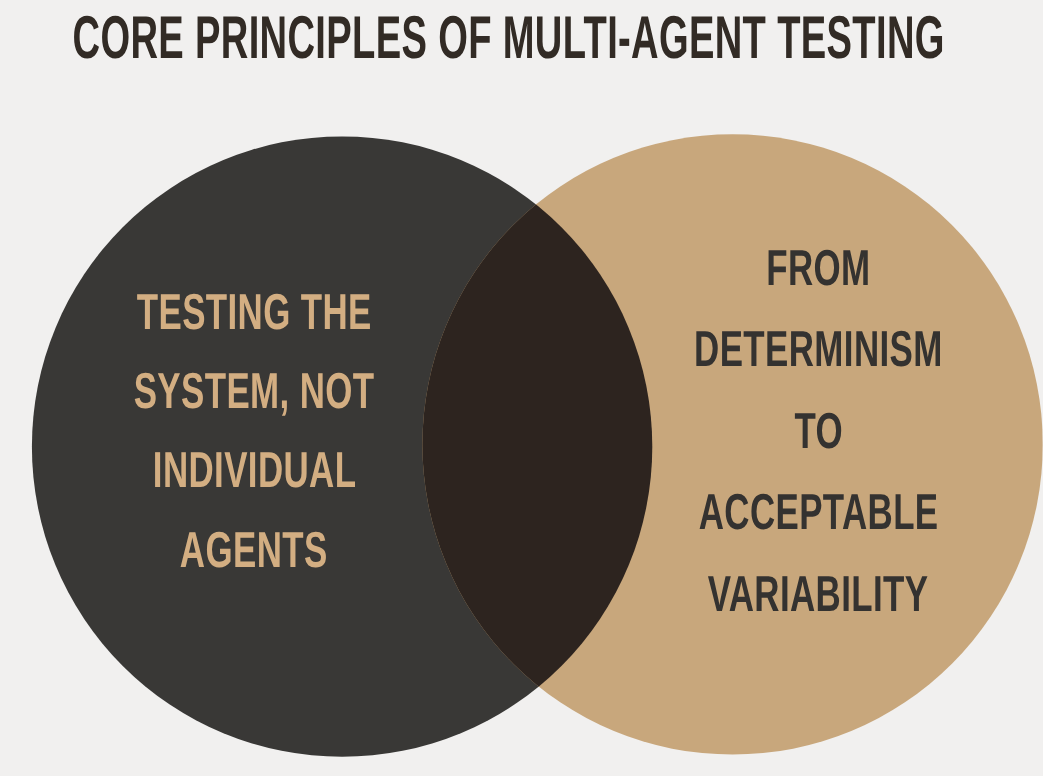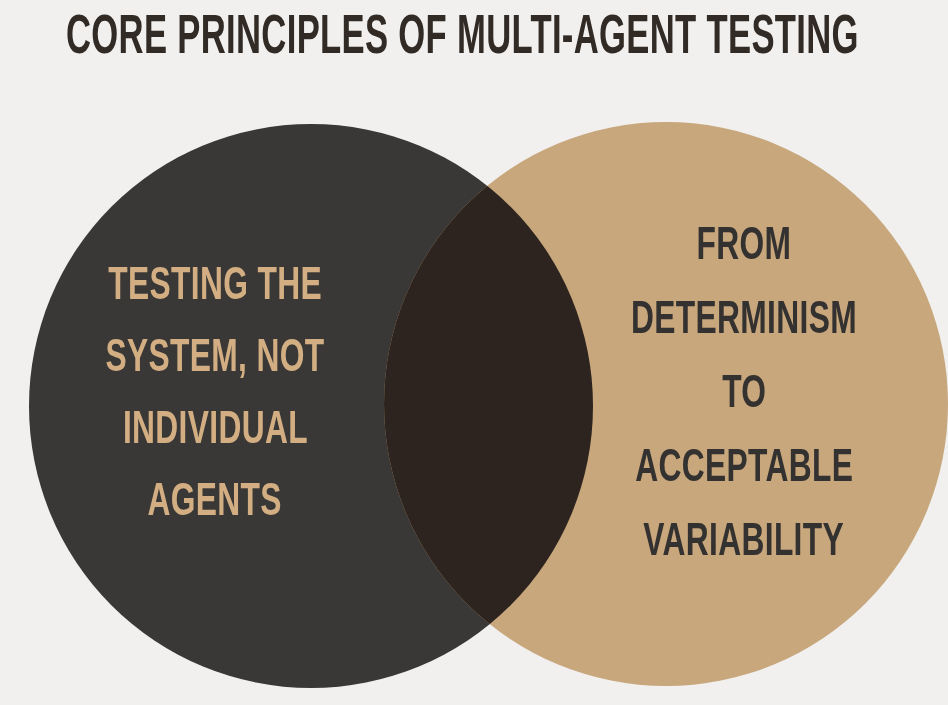--- a/index.html
+++ b/index.html
@@ -41,21 +41,21 @@
   .label {
     position: absolute;
     display: flex;
     flex-direction: column;
     align-items: center;
     font-weight: 700;
     font-size: 46px;
     text-align: center;
   }
   .label-left {
-    left: 204px;
+    left: 220px;
     top: 391px;
     line-height: 72px;
     transform: translate(-50%, -50%);
   }
   .label-right {
     left: 733px;
     top: 391px;
     line-height: 74px;
     transform: translate(-50%, -50%);
   }

